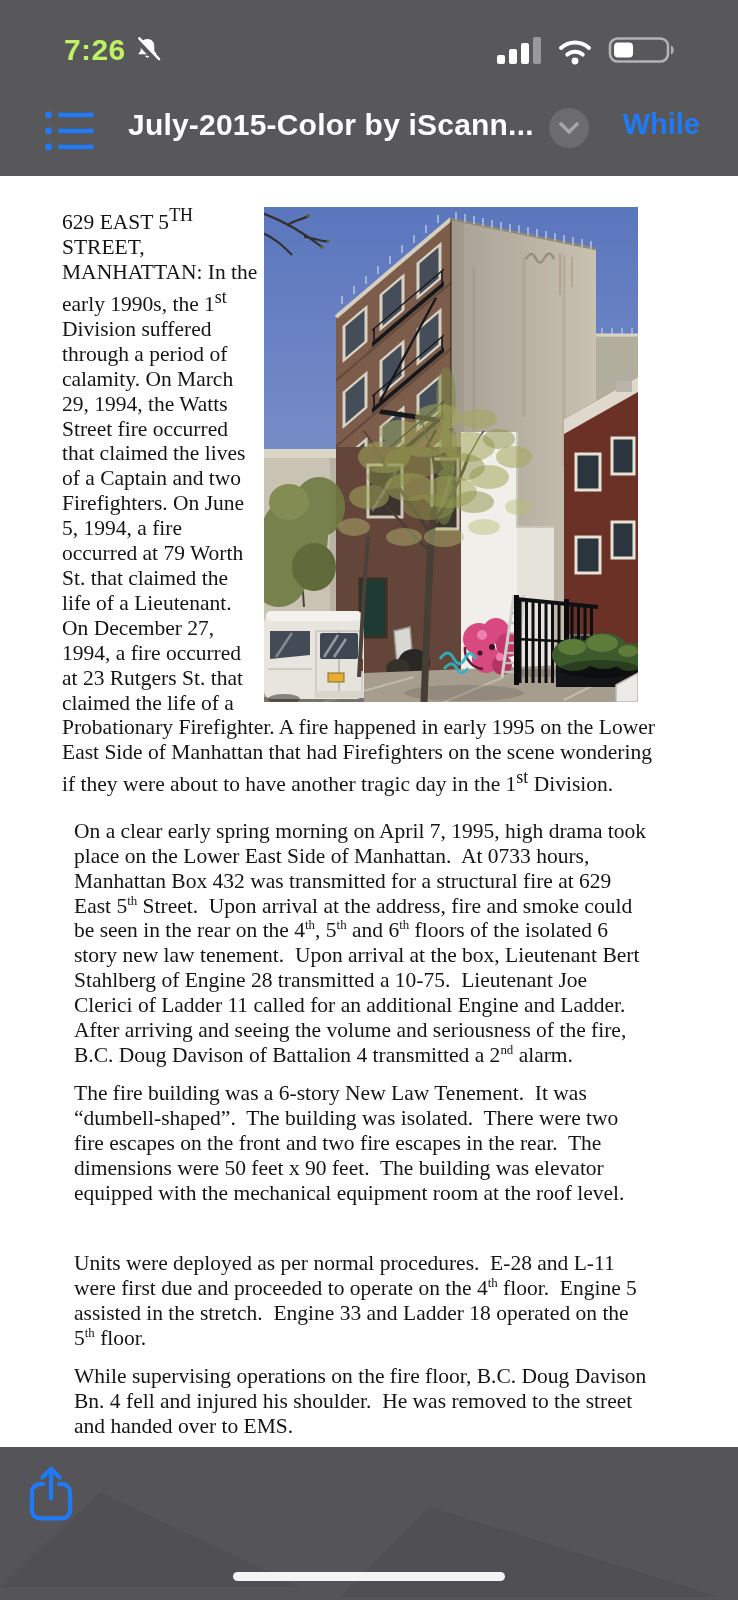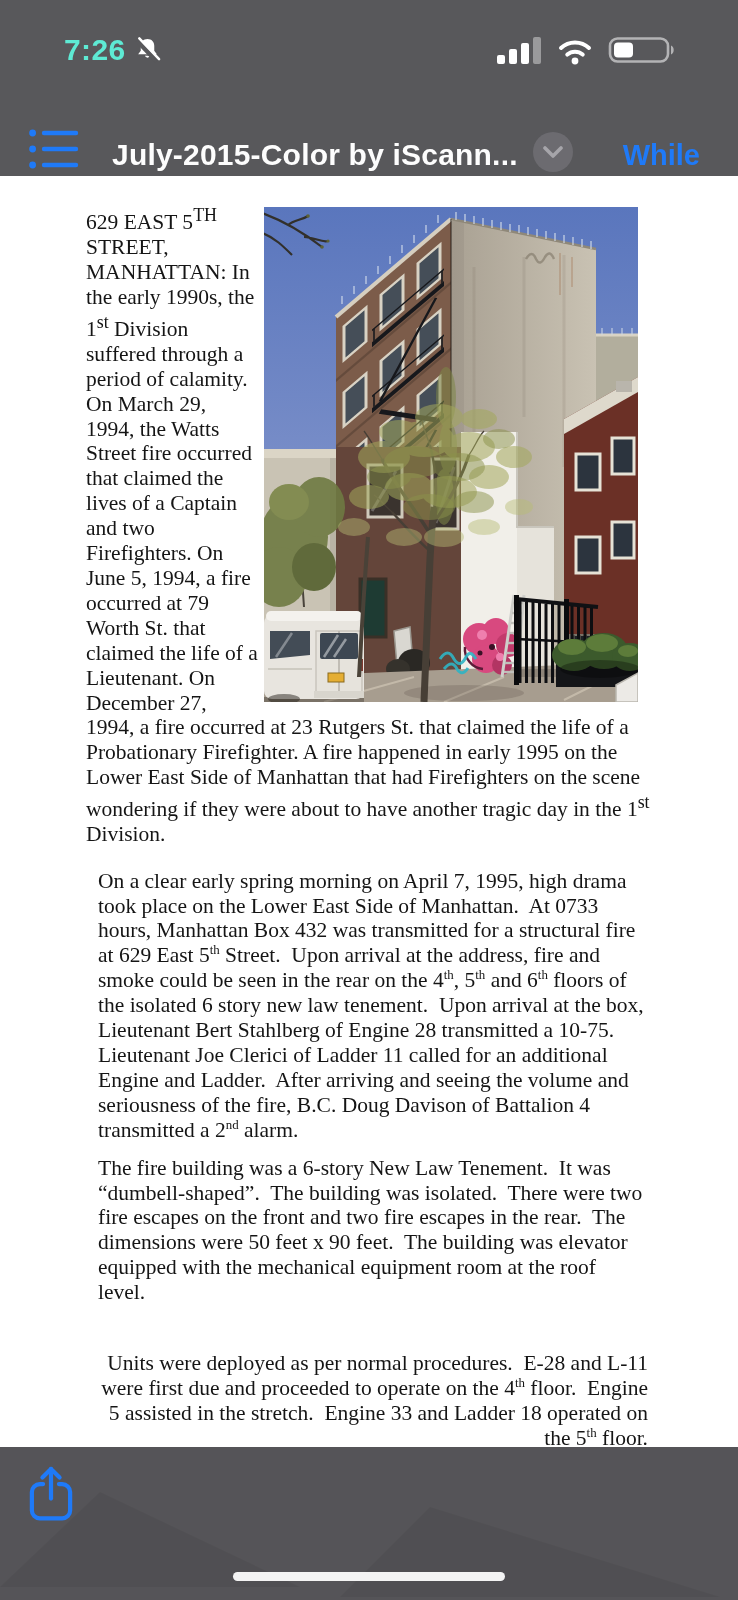--- a/index.html
+++ b/index.html
@@ -1,39 +1,39 @@
 <!DOCTYPE html>
 <html style="--chrome-gray: #58585b; --bottom-gray: #555458; --accent-blue: #1f7af8; --page-white: #ffffff; --text-black: #151515;"><head>
 <meta charset="utf-8">
 <style>
   html,body{margin:0;padding:0;background:#222;}
   .screen{position:relative;width:738px;height:1600px;margin:0 auto;overflow:hidden;
     background:var(--page-white,#fff);font-family:"Liberation Sans",sans-serif;}
   
   .chrome-top{position:absolute;top:0;left:0;right:0;height:176px;background:var(--chrome-gray,#58585b);z-index:4;}
   .status-row{position:absolute;top:26px;left:0;right:0;height:48px;display:flex;align-items:center;}
-  .time{margin-left:64px;font-size:30px;font-weight:700;color:#5eead4;letter-spacing:.4px;}
+  .time{margin-left:64px;font-size:30px;font-weight:700;color:#bef264;letter-spacing:.4px;}
   .bell{margin-left:8px;margin-top:2px;}
   .status-right{margin-left:auto;margin-right:60px;display:flex;align-items:center;gap:13px;}
-  .nav-row{position:absolute;top:108px;left:0;right:0;height:64px;display:flex;align-items:flex-end;}
+  .nav-row{position:absolute;top:108px;left:16px;right:0;height:64px;display:flex;align-items:flex-start;}
   .menu-btn{margin-left:28px;width:52px;height:46px;display:flex;align-items:center;justify-content:center;
     background:none;border:none;padding:0;cursor:pointer;color:var(--accent-blue,#1f7af8);}
   .nav-title{margin-left:32px;font-size:30px;font-weight:700;color:#fdfdfd;white-space:nowrap;letter-spacing:.2px;}
   .chev-btn{margin-left:15px;width:40px;height:40px;border-radius:50%;background:#6c6b70;border:none;
     display:flex;align-items:center;justify-content:center;padding:0;cursor:pointer;}
   .done-btn{margin-left:auto;margin-right:38px;background:none;border:none;padding:0;cursor:pointer;
     font-family:"Liberation Sans",sans-serif;font-size:29px;font-weight:600;color:var(--accent-blue,#1f7af8);}
   
   .doc{position:absolute;top:176px;left:0;width:738px;height:1271px;background:var(--page-white,#fff);
-    padding:14px 78px 0 86px;box-sizing:border-box;overflow:hidden;
+    padding:14px 78px 0 62px;box-sizing:border-box;overflow:hidden;
     font-family:"Liberation Serif",serif;font-size:21.5px;line-height:24.9px;color:var(--text-black,#151515);}
   .para{margin:0 12px 13px;}
   .para .runs{white-space:pre-wrap;}
   .para sup{font-size:.6em;line-height:0;vertical-align:super;}
-  .gap-before{margin-top:46px;text-align:right;}
+  .gap-before{margin-top:46px;}
   .photo{float:right;width:374px;height:495px;margin:4px 22px 6px 6px;padding:0;overflow:hidden;}
   .photo svg{display:block;}
   
   .chrome-bottom{position:absolute;left:0;right:0;top:1447px;height:153px;background:var(--bottom-gray,#555458);z-index:6;}
   .share-btn{position:absolute;left:24px;top:16px;width:54px;height:60px;background:none;border:none;padding:0;
     cursor:pointer;color:var(--accent-blue,#1f7af8);}
   .home-indicator{position:absolute;left:50%;bottom:19px;transform:translateX(-50%);
     width:272px;height:9px;border-radius:5px;background:#f4f4f4;cursor:grab;}
   .ghost{position:absolute;inset:0;overflow:hidden;pointer-events:none;}
 </style>

